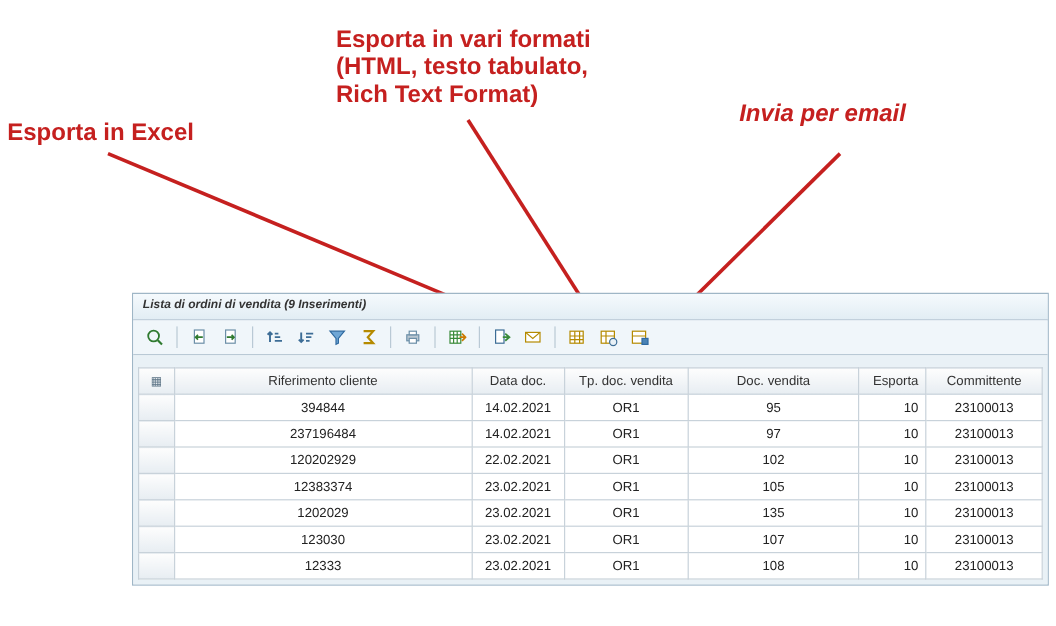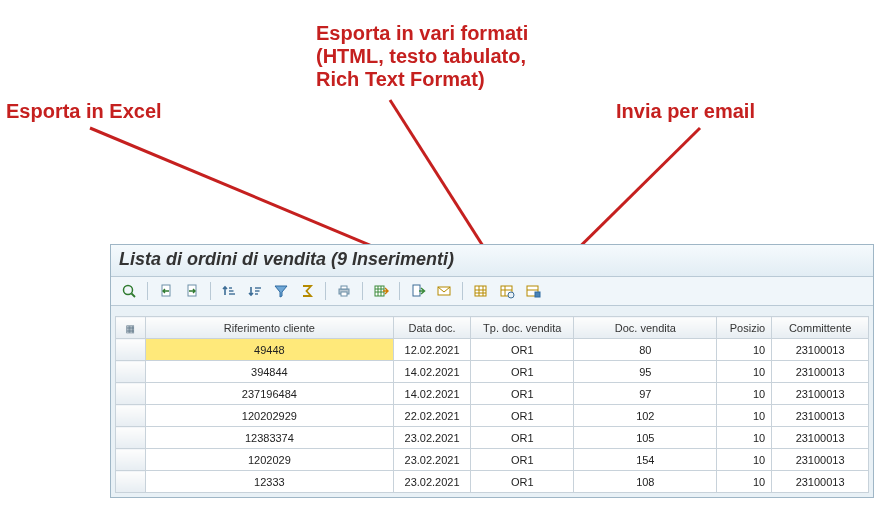--- a/index.html
+++ b/index.html
@@ -16,34 +16,34 @@
   }
   
   .ann {
     position: absolute;
     font-size: 20px;
     font-weight: 700;
     color: #c5201f;
     line-height: 1.15;
   }
   .ann1 { left: 6px;  top: 100px; width: 200px; }
-  .ann2 { left: 280px; top: 22px;  width: 270px; margin-left: 36px; }
-  .ann3 { left: 616px; top: 100px; width: 200px; }
+  .ann2 { left: 280px; top: 22px;  width: 270px; }
+  .ann3 { left: 616px; top: 84px; width: 200px; font-style: italic; }
 
   
   .sap-window {
     position: absolute;
     left: 110px;
     top: 244px;
     width: 762px;
     border: 1px solid #9fb6c6;
     background: #e9f1f6;
   }
   .sap-title {
-    font-size: 18px;
+    font-size: 10px;
     font-weight: 700;
     font-style: italic;
     color: #333;
     padding: 4px 8px 6px 8px;
     background: linear-gradient(#f5fafd, #e2edf4);
     border-bottom: 1px solid #b9c9d5;
   }
   .toolbar {
     display: flex;
     align-items: center;
@@ -285,34 +285,25 @@
           <col class="c-pos">
           <col class="c-com">
       </colgroup>
       <thead>
         <tr>
           <th class="corner-btn"><span>▦</span></th>
           <th class="th-left">Riferimento cliente</th>
           <th class="th-left">Data doc.</th>
           <th class="th-left">Tp. doc. vendita</th>
           <th class="th-left">Doc. vendita</th>
-          <th class="th-right">Posizio</th>
+          <th class="th-right">Esporta</th>
           <th class="th-left">Committente</th>
         </tr>
       </thead>
       <tbody id="tbody">
-          <tr class="highlight">
-            <td class="row-sel"></td>
-            <td class="td-left cell-rif">49448</td>
-            <td class="td-left">12.02.2021</td>
-            <td class="td-left">OR1</td>
-            <td class="td-left">80</td>
-            <td class="td-right">10</td>
-            <td class="td-left">23100013</td>
-          </tr>
           <tr>
             <td class="row-sel"></td>
             <td class="td-left cell-rif">394844</td>
             <td class="td-left">14.02.2021</td>
             <td class="td-left">OR1</td>
             <td class="td-left">95</td>
             <td class="td-right">10</td>
             <td class="td-left">23100013</td>
           </tr>
           <tr>
@@ -340,21 +331,30 @@
             <td class="td-left">OR1</td>
             <td class="td-left">105</td>
             <td class="td-right">10</td>
             <td class="td-left">23100013</td>
           </tr>
           <tr>
             <td class="row-sel"></td>
             <td class="td-left cell-rif">1202029</td>
             <td class="td-left">23.02.2021</td>
             <td class="td-left">OR1</td>
-            <td class="td-left">154</td>
+            <td class="td-left">135</td>
+            <td class="td-right">10</td>
+            <td class="td-left">23100013</td>
+          </tr>
+          <tr>
+            <td class="row-sel"></td>
+            <td class="td-left cell-rif">123030</td>
+            <td class="td-left">23.02.2021</td>
+            <td class="td-left">OR1</td>
+            <td class="td-left">107</td>
             <td class="td-right">10</td>
             <td class="td-left">23100013</td>
           </tr>
           <tr>
             <td class="row-sel"></td>
             <td class="td-left cell-rif">12333</td>
             <td class="td-left">23.02.2021</td>
             <td class="td-left">OR1</td>
             <td class="td-left">108</td>
             <td class="td-right">10</td>

